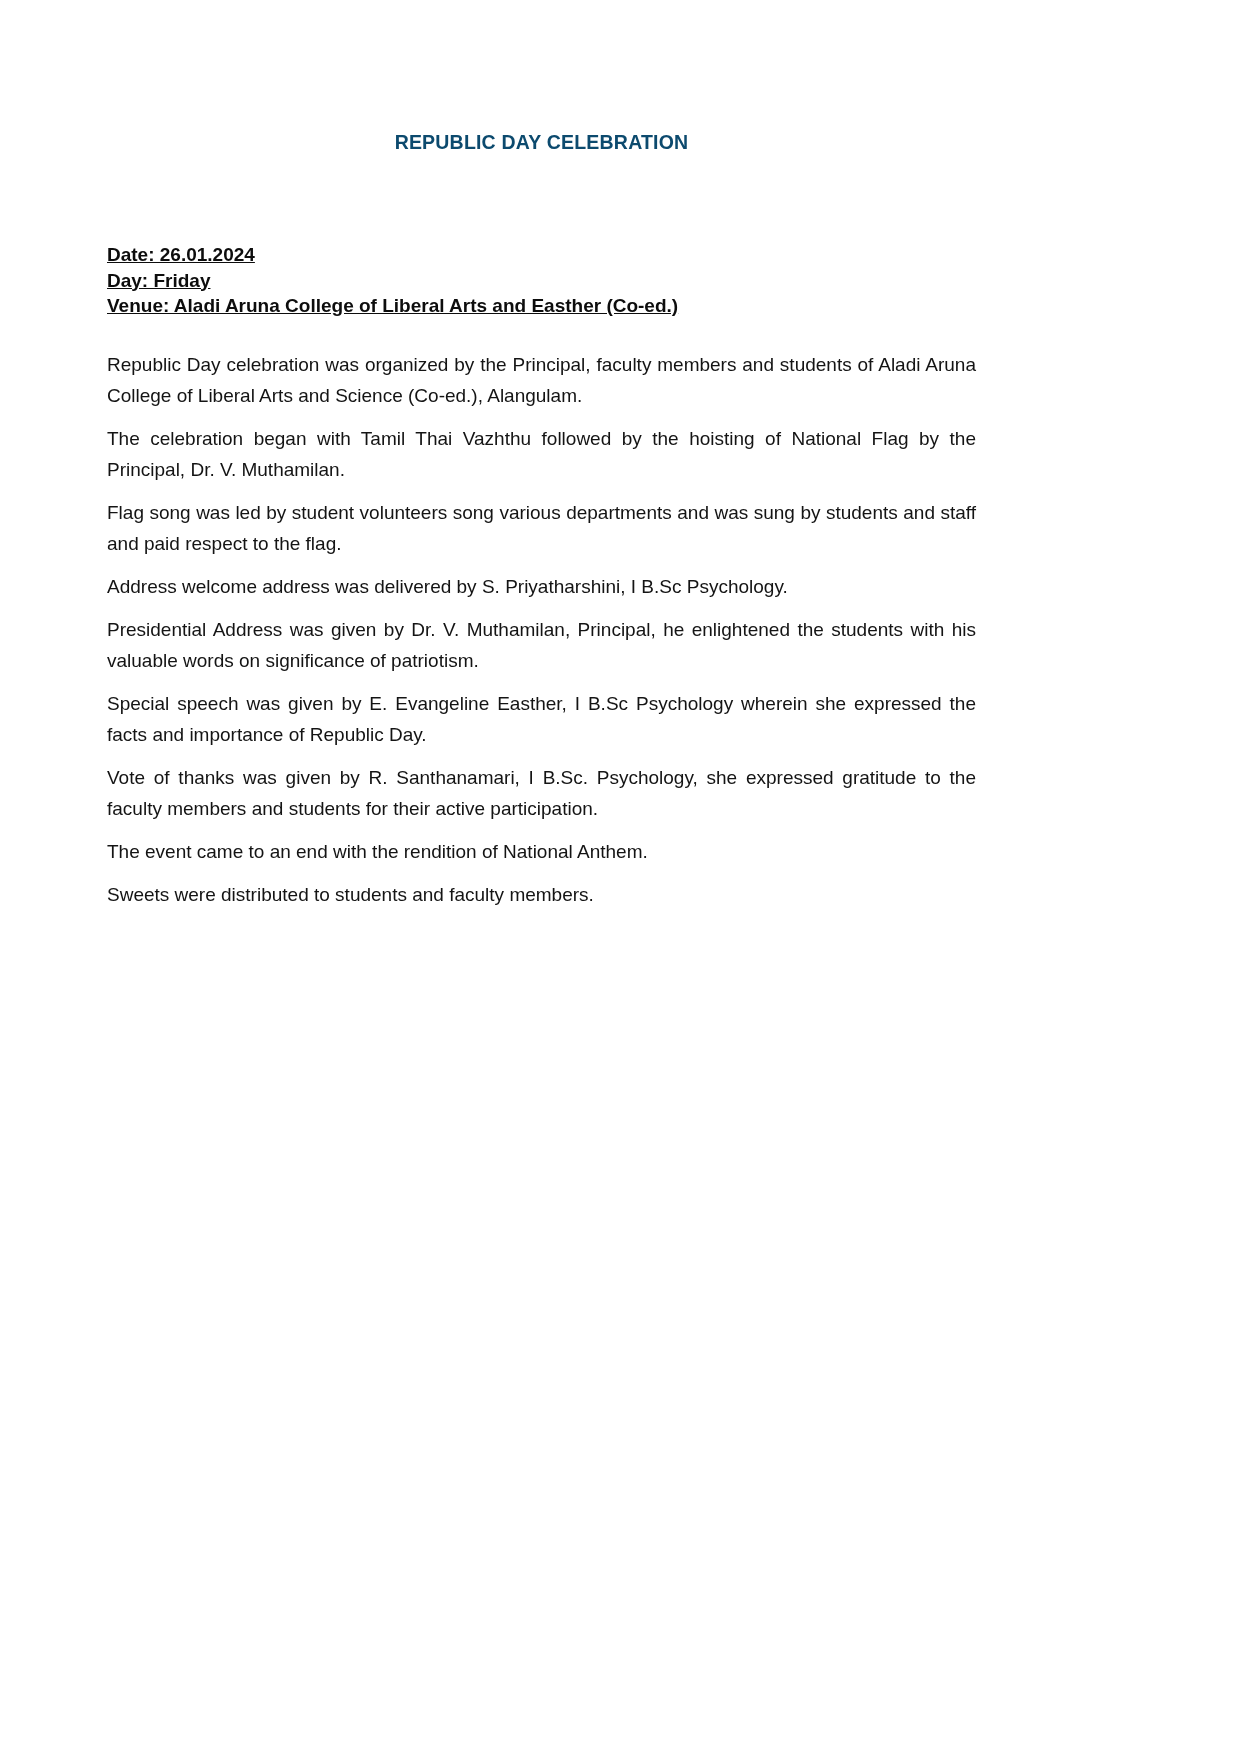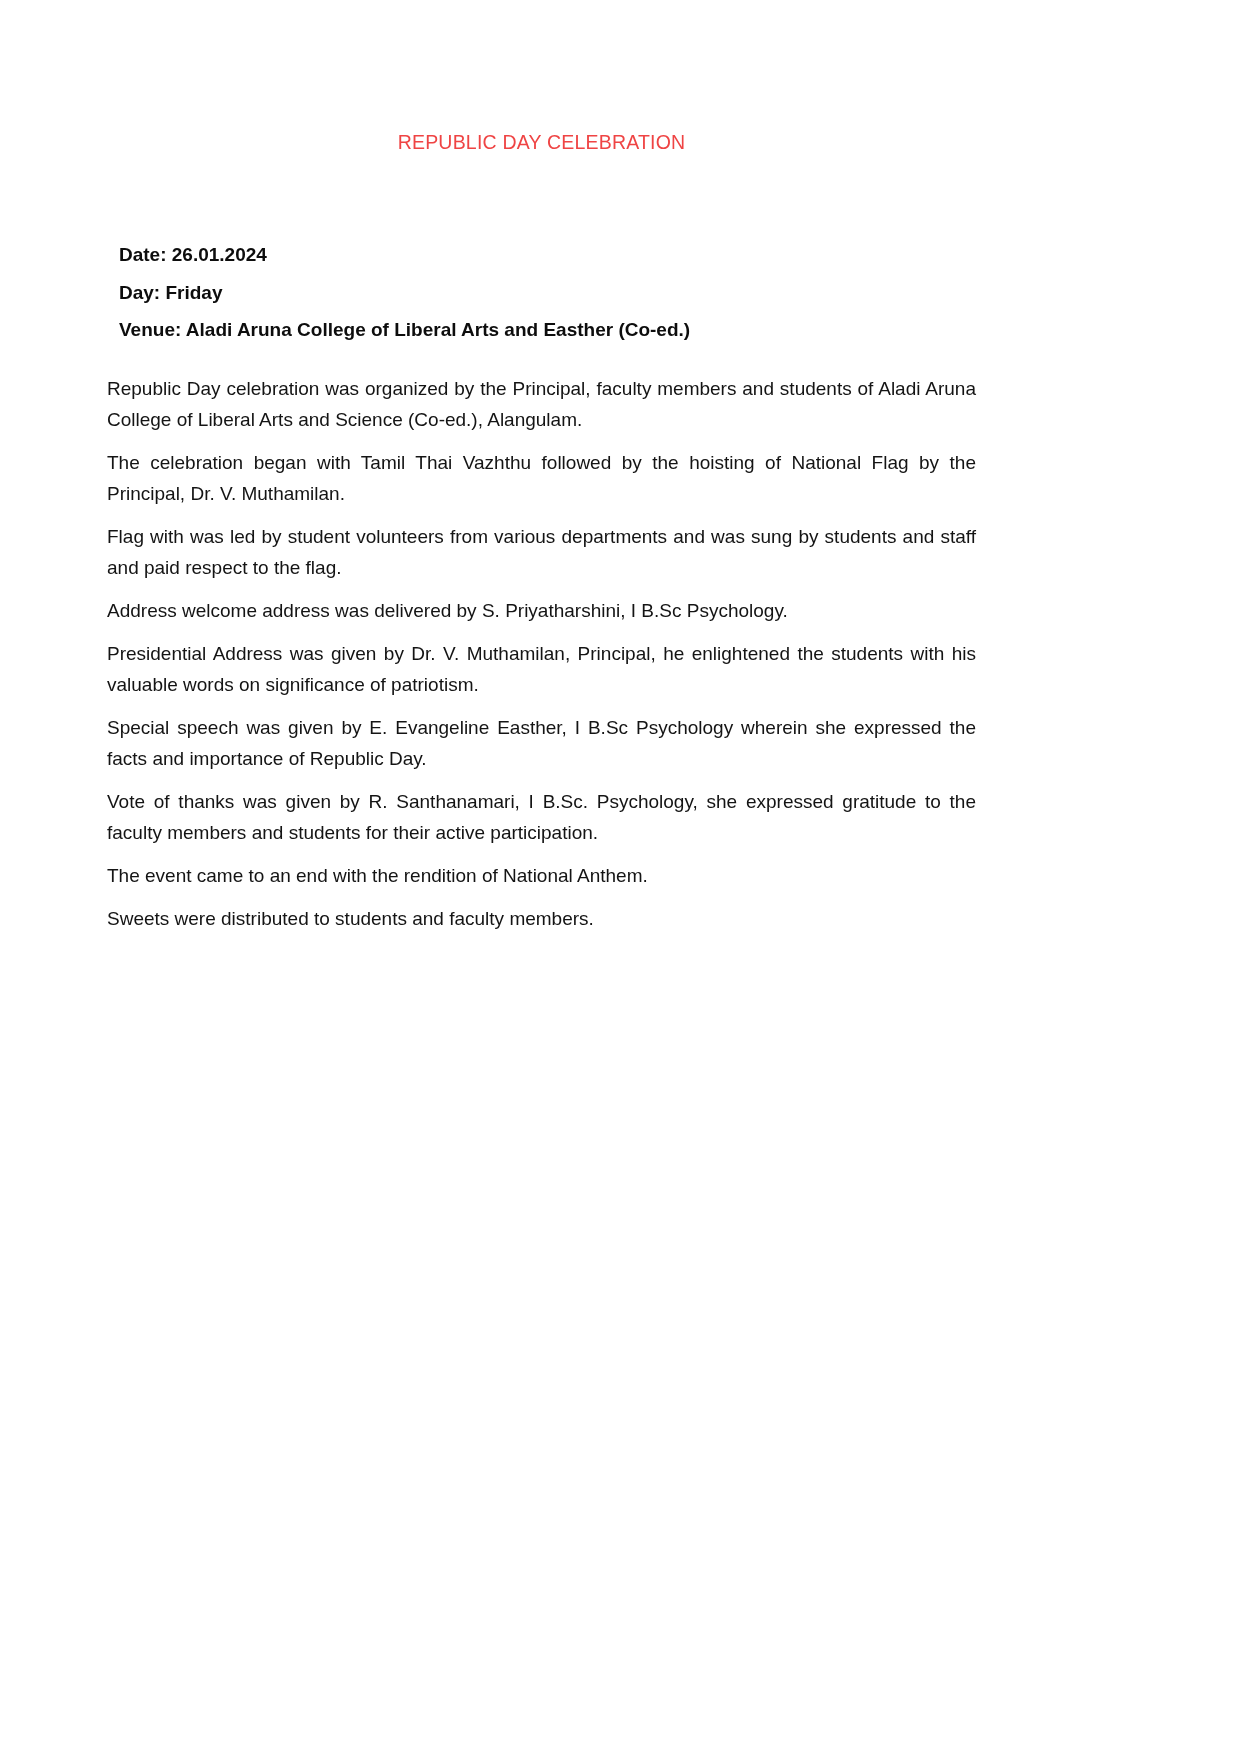--- a/index.html
+++ b/index.html
@@ -19,34 +19,35 @@
   }
   .content {
     position: absolute;
     top: 131px;
     left: 107px;
     width: 869px;
   }
   .doc-title {
     text-align: center;
     font-size: 19.5px;
-    font-weight: normal;
+    font-weight: bold;
     letter-spacing: 0.2px;
     margin: 0 0 88px 0;
-    color: #ef4444;
+    color: #0c4a6e;
   }
   .meta-block {
     font-size: 19px;
     font-weight: bold;
     line-height: 25.5px;
     margin: 0 0 30px 0;
     color: #0d0d0d;
   }
   .meta-line {
-    margin: 12px;
+    margin: 0;
+    text-decoration: underline;
   }
   .body-paragraph {
     font-size: 19px;
     font-weight: 400;
     line-height: 31px;
     text-align: justify;
     margin: 0 0 12px 0;
     color: #141414;
   }
   .body-paragraph.gap-after {
@@ -63,21 +64,21 @@
     <div class="meta-block">
       <p class="meta-line">Date: 26.01.2024</p>
       <p class="meta-line">Day: Friday</p>
       <p class="meta-line">Venue: Aladi Aruna College of Liberal Arts and Easther (Co-ed.)</p>
     </div>
 
     <p class="body-paragraph gap-after">Republic Day celebration was organized by the Principal, faculty members and students of Aladi Aruna College of Liberal Arts and Science (Co-ed.), Alangulam.</p>
 
     <p class="body-paragraph">The celebration began with Tamil Thai Vazhthu followed by the hoisting of National Flag by the Principal, Dr. V. Muthamilan.</p>
 
-    <p class="body-paragraph">Flag with was led by student volunteers from various departments and was sung by students and staff and paid respect to the flag.</p>
+    <p class="body-paragraph">Flag song was led by student volunteers song various departments and was sung by students and staff and paid respect to the flag.</p>
 
     <p class="body-paragraph">Address welcome address was delivered by S. Priyatharshini, I B.Sc Psychology.</p>
 
     <p class="body-paragraph">Presidential Address was given by Dr. V. Muthamilan, Principal, he enlightened the students with his valuable words on significance of patriotism.</p>
 
     <p class="body-paragraph">Special speech was given by E. Evangeline Easther, I B.Sc Psychology wherein she expressed the facts and importance of Republic Day.</p>
 
     <p class="body-paragraph">Vote of thanks was given by R. Santhanamari, I B.Sc. Psychology, she expressed gratitude to the faculty members and students for their active participation.</p>
 
     <p class="body-paragraph">The event came to an end with the rendition of National Anthem.</p>

